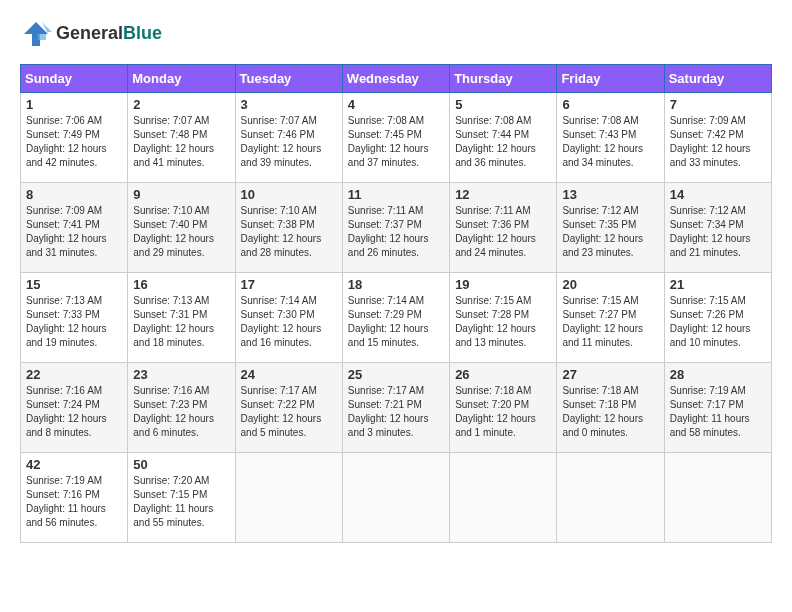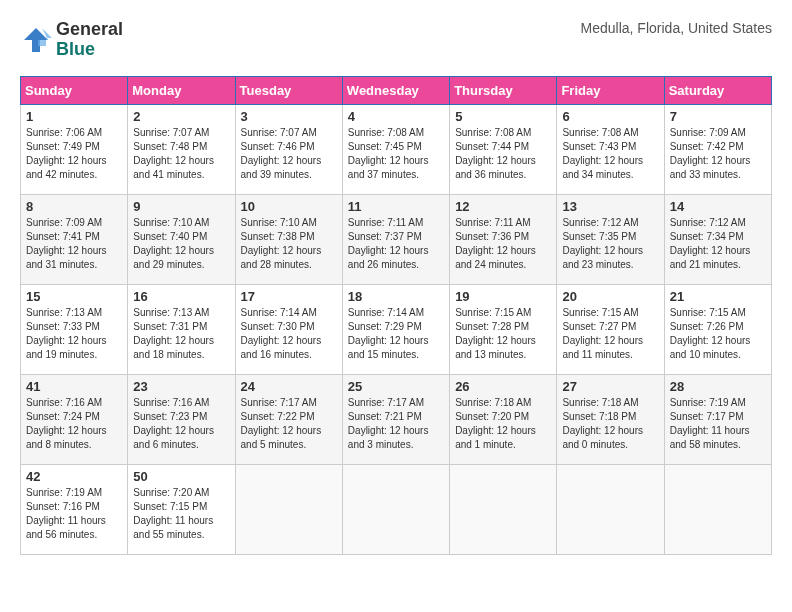--- a/index.html
+++ b/index.html
@@ -15,21 +15,21 @@
       justify-content: space-between;
       align-items: flex-start;
       margin-bottom: 16px;
     }
     .logo {
       display: flex;
       align-items: center;
     }
     .logo-text {
       display: flex;
-      flex-direction: column;
+      flex-direction: row;
       line-height: 1.1;
     }
     .logo-general {
       font-size: 18px;
       font-weight: bold;
       color: #333;
     }
     .logo-blue {
       font-size: 18px;
       font-weight: bold;
@@ -51,21 +51,21 @@
     .location {
       font-size: 14px;
       color: #555;
     }
     .calendar-table {
       width: 100%;
       border-collapse: collapse;
       table-layout: fixed;
     }
     .calendar-table thead th {
-      background: #ec4899;
+      background: #8b5cf6;
       color: #fff;
       font-size: 13px;
       font-weight: bold;
       padding: 6px 4px;
       text-align: left;
       border: 1px solid #2a6eb8;
     }
     .calendar-table tbody td {
       border: 1px solid #ccc;
       vertical-align: top;
@@ -101,21 +101,20 @@
     <svg class="logo-icon" viewBox="0 0 32 28" xmlns="http://www.w3.org/2000/svg">
       <polygon points="16,2 28,14 20,14 20,26 12,26 12,14 4,14" fill="#3a7ec8"></polygon>
       <polygon points="22,2 32,12 26,12 26,20 18,20 18,14 28,14" fill="#6aaee8" opacity="0.7"></polygon>
     </svg>
     <div class="logo-text">
       <span class="logo-general">General</span>
       <span class="logo-blue">Blue</span>
     </div>
   </div>
   <div class="title-area">
-    <div class="location">Medulla, Florida, United States</div>
   </div>
 </div>
 
 <table class="calendar-table">
   <thead>
     <tr>
     <th>Sunday</th>
         <th>Monday</th>
         <th>Tuesday</th>
         <th>Wednesday</th>
@@ -210,21 +209,21 @@
           <span class="day-num">20</span>
           <div class="cell-info">Sunrise: 7:15 AM<br>Sunset: 7:27 PM<br>Daylight: 12 hours and 11 minutes.</div>
         </td>
         <td>
           <span class="day-num">21</span>
           <div class="cell-info">Sunrise: 7:15 AM<br>Sunset: 7:26 PM<br>Daylight: 12 hours and 10 minutes.</div>
         </td>
       </tr>
       <tr>
         <td>
-          <span class="day-num">41</span>
+          <span class="day-num">22</span>
           <div class="cell-info">Sunrise: 7:16 AM<br>Sunset: 7:24 PM<br>Daylight: 12 hours and 8 minutes.</div>
         </td>
         <td>
           <span class="day-num">23</span>
           <div class="cell-info">Sunrise: 7:16 AM<br>Sunset: 7:23 PM<br>Daylight: 12 hours and 6 minutes.</div>
         </td>
         <td>
           <span class="day-num">24</span>
           <div class="cell-info">Sunrise: 7:17 AM<br>Sunset: 7:22 PM<br>Daylight: 12 hours and 5 minutes.</div>
         </td>

